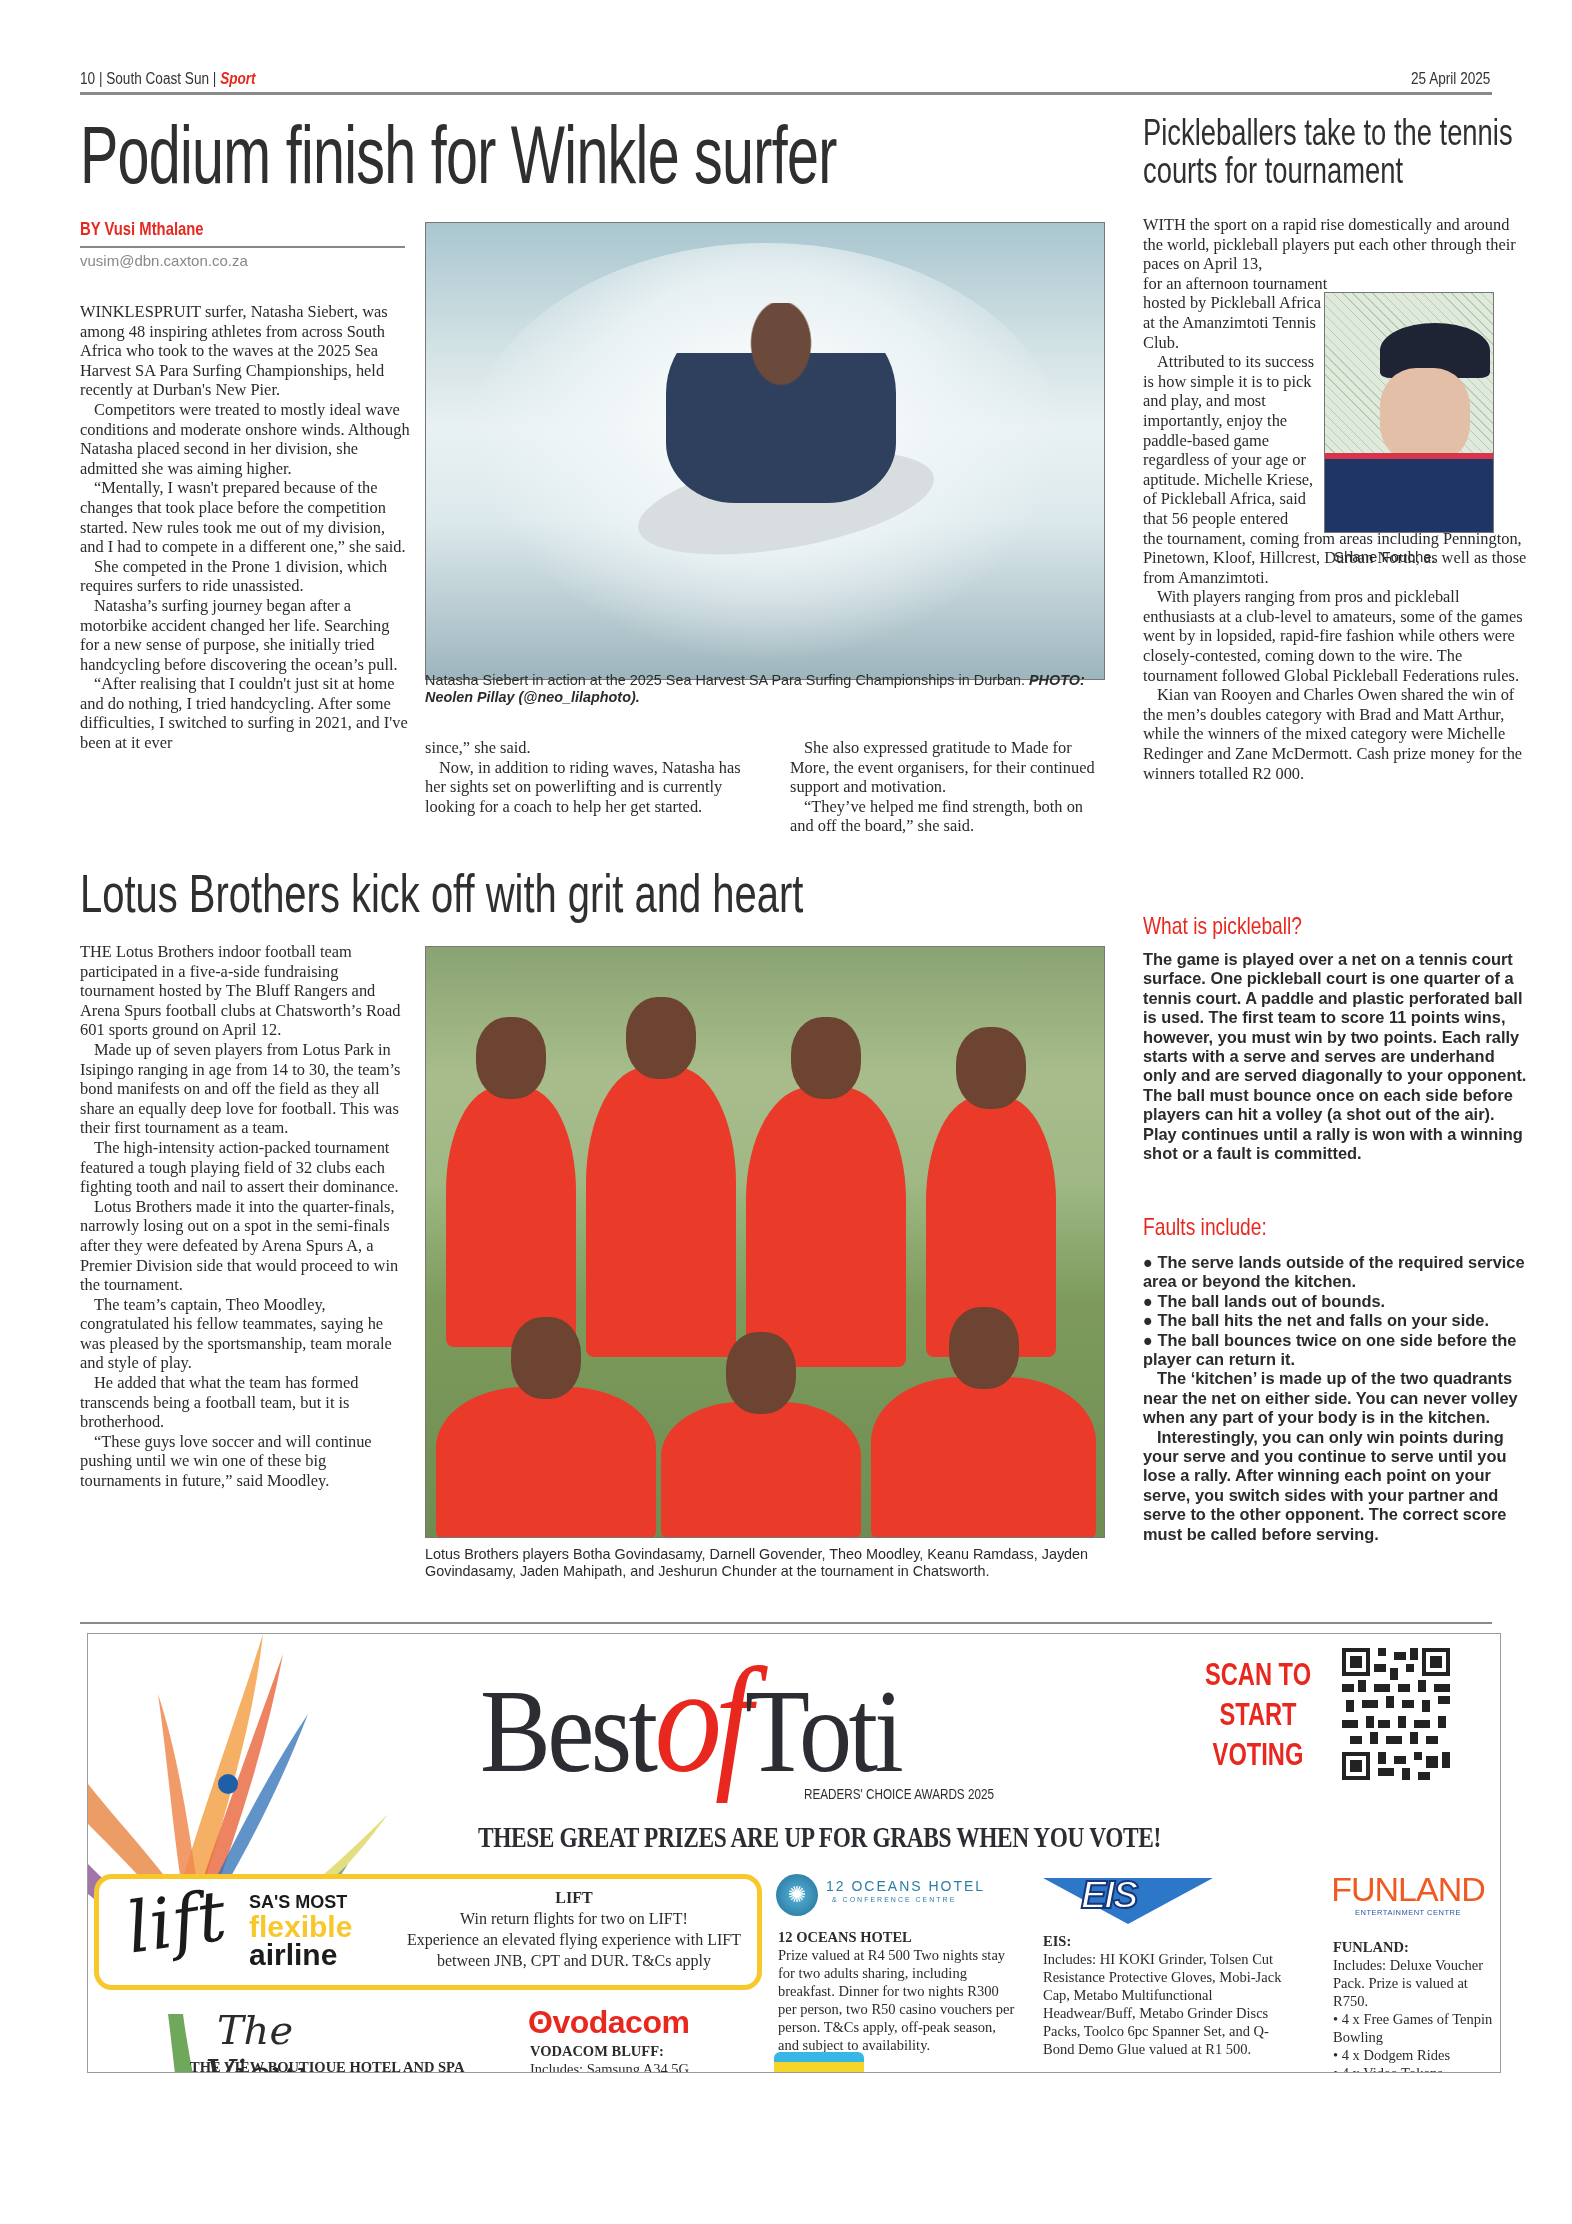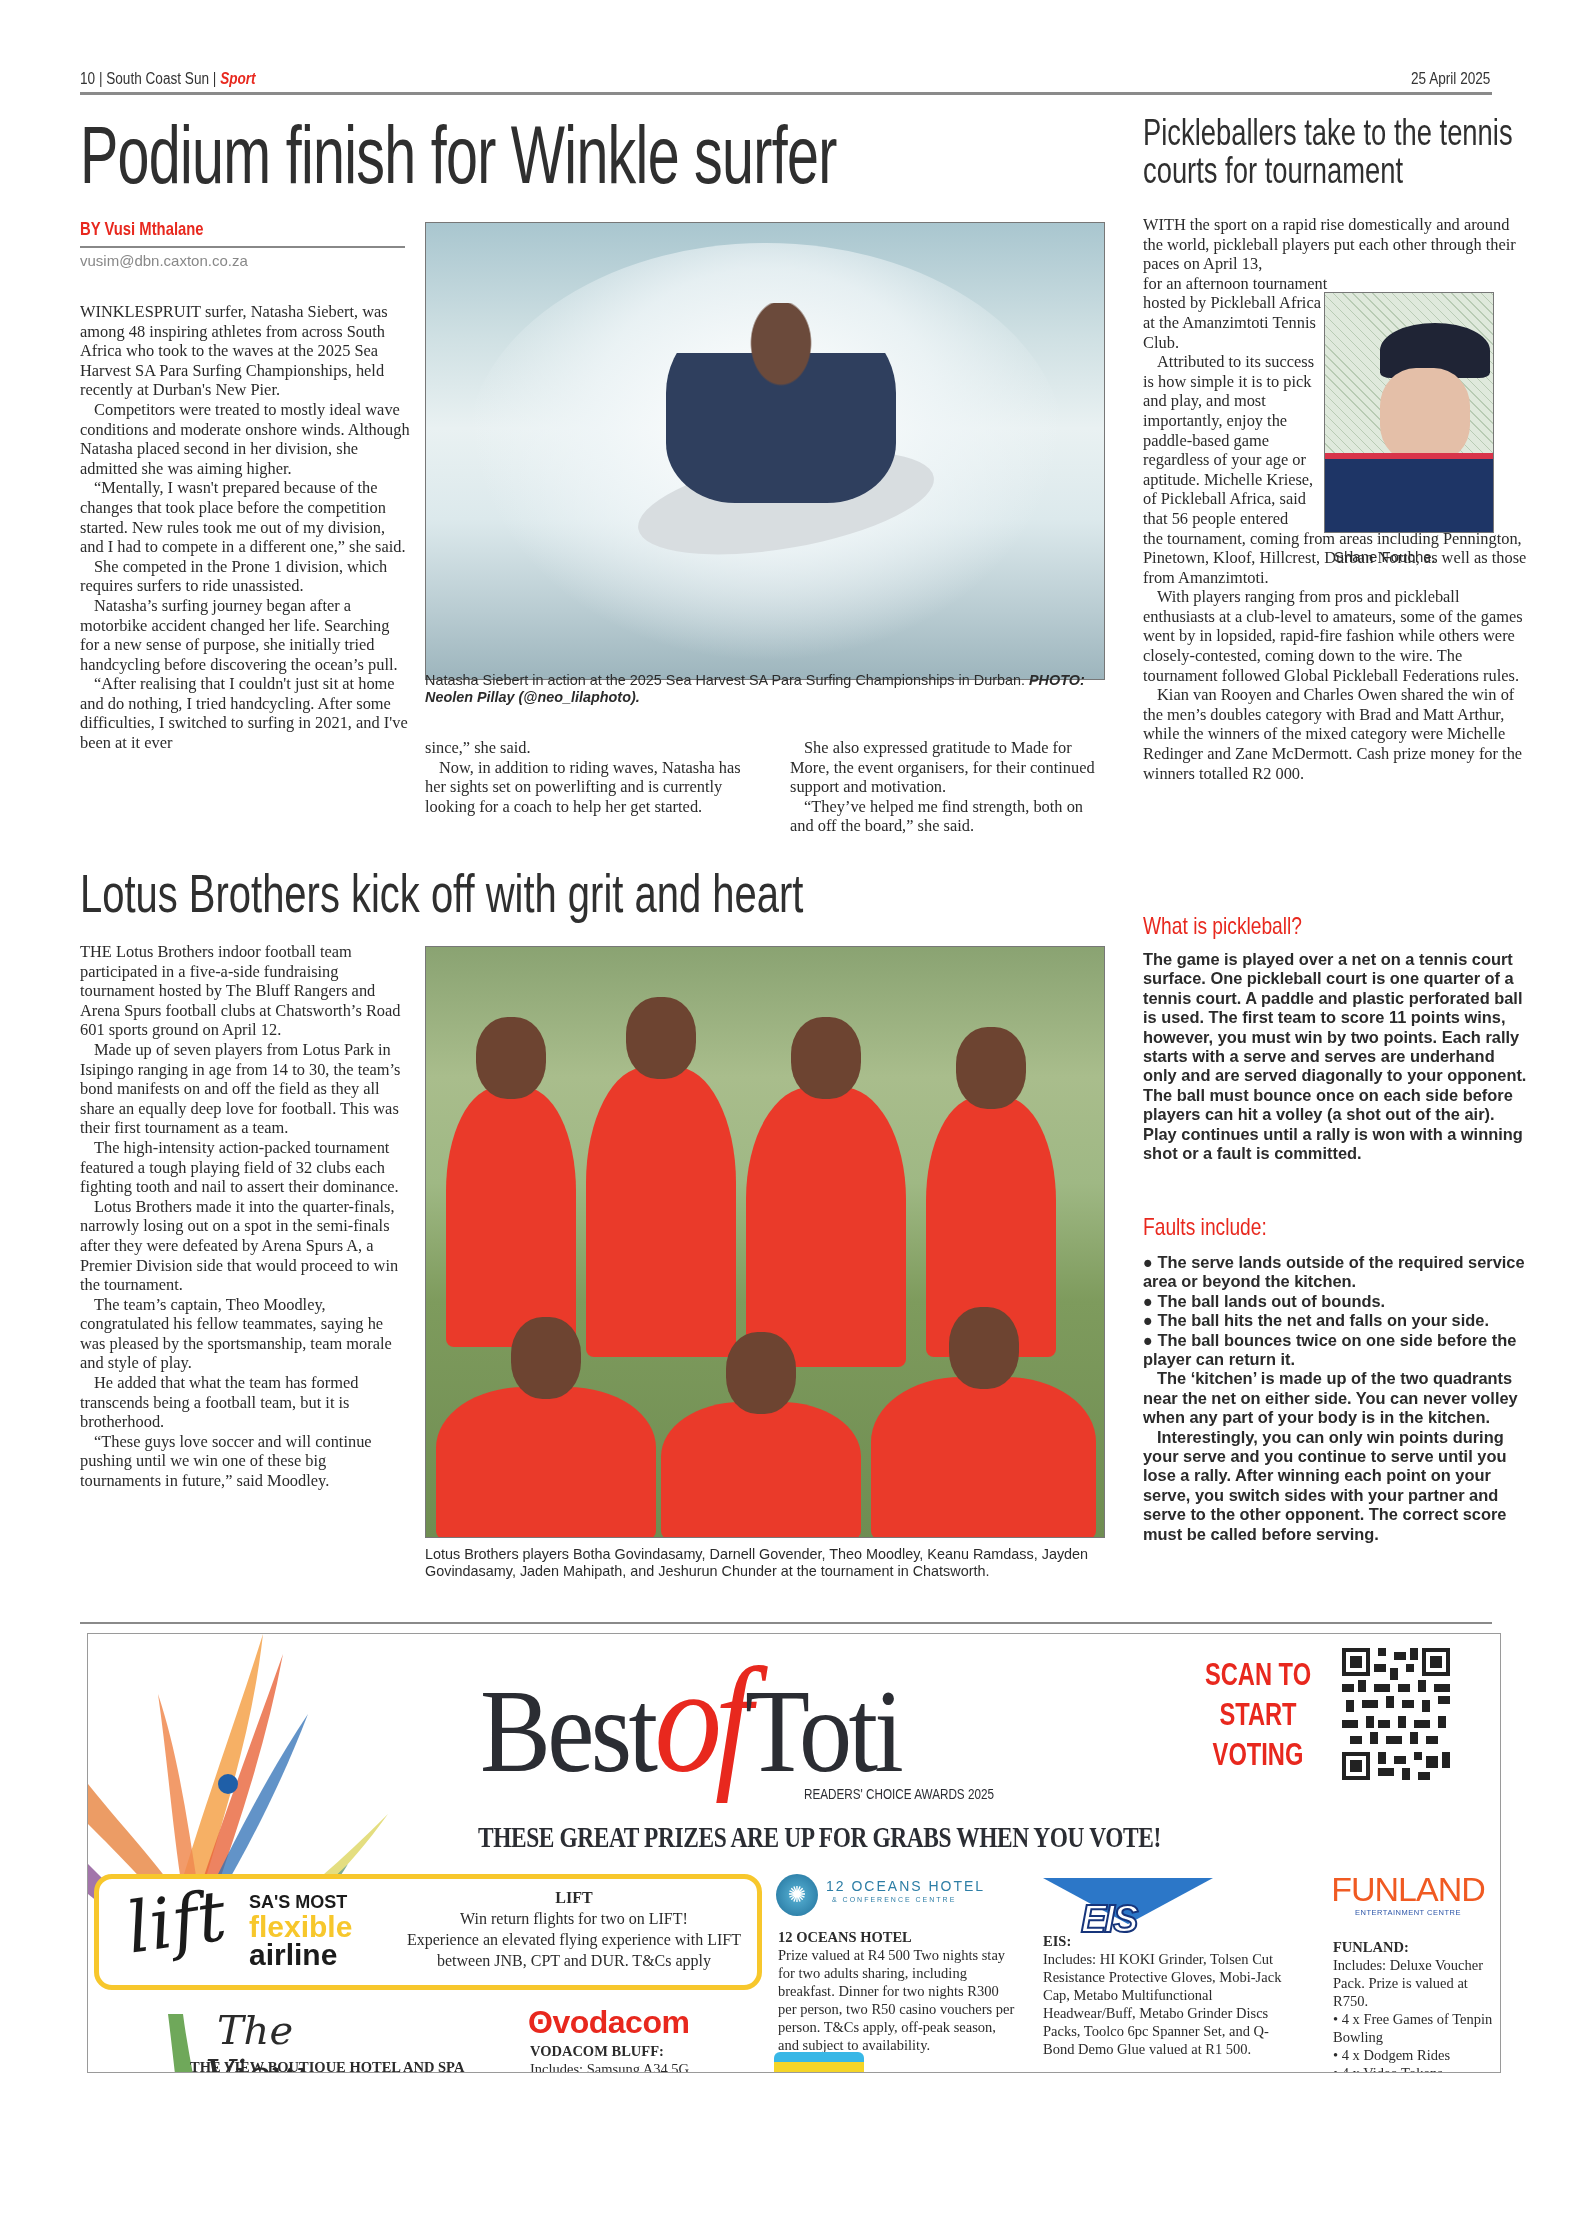--- a/index.html
+++ b/index.html
@@ -95,21 +95,21 @@
   .prize { position: absolute; font-size: 14.5px; line-height: 18px; color: #2b2b2b; }
   .prize .title { font-weight: bold; font-size: 14.5px; }
   .logo-12 { position: absolute; left: 688px; top: 240px; width: 220px; height: 44px; }
   .logo-12 .disc { position: absolute; left: 0; top: 0; width: 42px; height: 42px; border-radius: 50%; background: radial-gradient(circle, #5ab4d6 0%, #1f6f9a 100%); color: #fff; text-align: center; line-height: 42px; font-size: 22px; }
   .logo-12 .name { position: absolute; left: 50px; top: 4px; font-family: "Liberation Sans", sans-serif; font-size: 14px; color: #2d7ea6; letter-spacing: 2px; white-space: nowrap; }
   .logo-12 .sub { position: absolute; left: 56px; top: 22px; font-family: "Liberation Sans", sans-serif; font-size: 7px; color: #2d7ea6; letter-spacing: 2px; white-space: nowrap; }
   .p12 { left: 690px; top: 294px; width: 240px; }
 
   .logo-eis { position: absolute; left: 955px; top: 240px; width: 170px; height: 58px; }
   .logo-eis .shape { position: absolute; left: 0; top: 4px; width: 0; height: 0; border-left: 85px solid transparent; border-right: 85px solid transparent; border-top: 46px solid #2c77c8; }
-  .logo-eis .txt { position: absolute; left: 38px; top: 0; font-family: "Liberation Sans", sans-serif; font-weight: bold; font-style: italic; font-size: 38px; color: #fff; -webkit-text-stroke: 2px #17357b; letter-spacing: -2px; margin-top: 24px; }
+  .logo-eis .txt { position: absolute; left: 38px; top: 0; font-family: "Liberation Sans", sans-serif; font-weight: bold; font-style: italic; font-size: 38px; color: #fff; -webkit-text-stroke: 2px #17357b; letter-spacing: -2px; }
   .peis { left: 955px; top: 298px; width: 250px; }
 
   .logo-fun { position: absolute; left: 1240px; top: 236px; width: 160px; height: 56px; text-align: center; }
   .logo-fun .name { font-family: "Liberation Sans", sans-serif; font-size: 34px; color: #f05a22; letter-spacing: -1px; line-height: 38px; }
   .logo-fun .sub { font-family: "Liberation Sans", sans-serif; font-size: 7.5px; color: #2c55a8; letter-spacing: 0.5px; }
   .pfun { left: 1245px; top: 304px; width: 170px; }
 
   .logo-view { position: absolute; left: 92px; top: 374px; width: 150px; text-align: center; }
   .logo-view .name { font-family: "DejaVu Serif", serif; font-style: italic; font-size: 40px; color: #2b2b2b; line-height: 44px; }
   .logo-view .sub { font-family: "Liberation Sans", sans-serif; font-size: 7px; color: #555; letter-spacing: 1px; }

